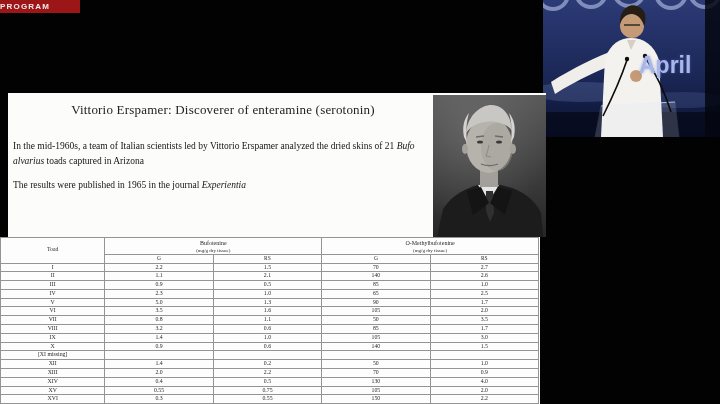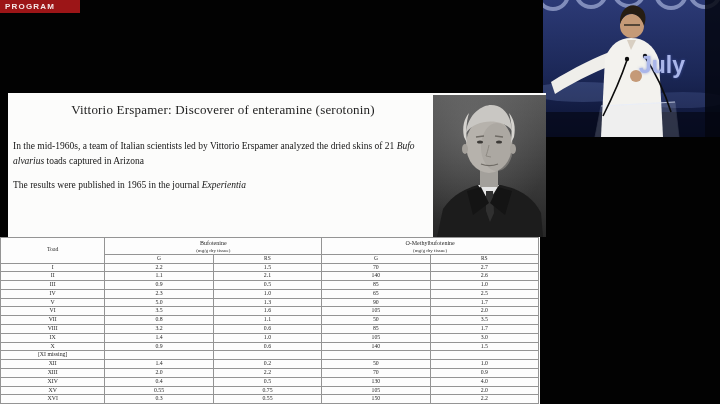--- a/index.html
+++ b/index.html
@@ -9,21 +9,21 @@
     background:#020202; overflow:hidden;
     font-family:"Liberation Serif","DejaVu Serif",serif;
   }
 
   
   .program-badge {
     position:absolute; left:0; top:0; width:80px; height:13px;
     background:#9c1517; color:#f4e9e9;
     font-family:"Liberation Sans","DejaVu Sans",sans-serif;
     font-size:8px; font-weight:bold; letter-spacing:1.2px;
-    display:flex; align-items:center; padding-left:5px;
+    display:flex; align-items:center; 
   }
 
   
   .video-feed {
     position:absolute; left:543px; top:0; width:177px; height:137px;
     overflow:hidden; background:#10183a;
   }
   .video-feed svg { display:block; }
   .banner-date {
     position:absolute; left:96px; top:52px;
@@ -115,21 +115,21 @@
       <circle cx="93" cy="76" r="6" fill="#c59a77"></circle>
 
       <path d="M52,137 L58,106 L132,102 L136,137 Z" fill="#dfe6f7" opacity="0.18" stroke="#cdd6ee" stroke-width="0.8"></path>
       <line x1="58" y1="106" x2="132" y2="102" stroke="#e8eefc" stroke-width="1.2" opacity="0.7"></line>
 
       <path d="M60,116 C70,96 78,78 84,60" stroke="#0c0c0c" stroke-width="1.6" fill="none"></path>
       <circle cx="84" cy="59" r="2.2" fill="#0c0c0c"></circle>
       <path d="M128,112 C121,90 112,72 102,57" stroke="#0c0c0c" stroke-width="1.6" fill="none"></path>
       <circle cx="102" cy="56" r="2.2" fill="#0c0c0c"></circle>
     </svg>
-    <span class="banner-date">July</span>
+    <span class="banner-date">April</span>
   </div>
 
   <div class="slide">
     <div class="slide-title">Vittorio Erspamer: Discoverer of enteramine (serotonin)</div>
     <div class="slide-body">
         <p class="slide-par"><span>In the mid-1960s, a team of Italian scientists led by Vittorio Erspamer analyzed the dried skins of 21 </span><span class="it">Bufo alvarius</span><span> toads captured in Arizona</span></p>
         <p class="slide-par"><span>The results were published in 1965 in the journal </span><span class="it">Experientia</span></p>
       </div>
     <div class="portrait">
       <svg width="113" height="142" viewBox="0 0 113 142">

